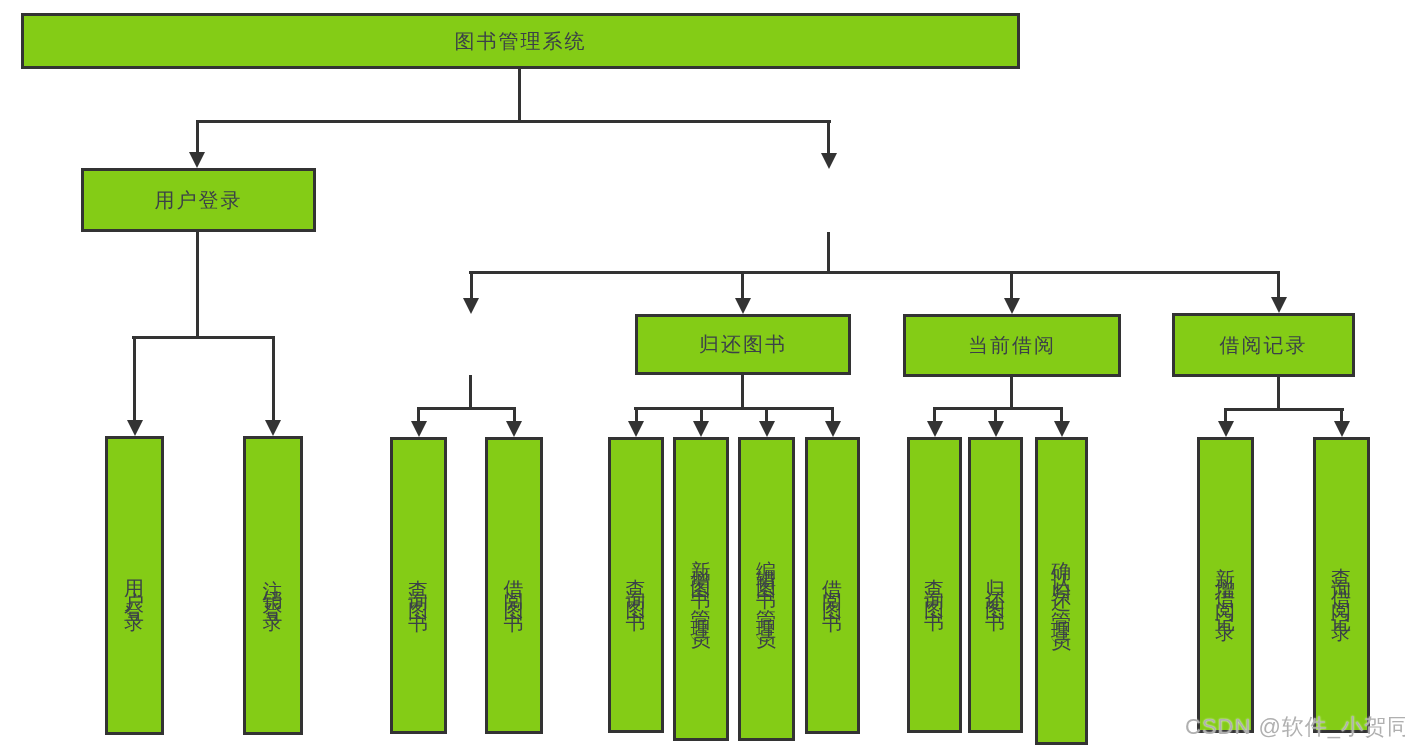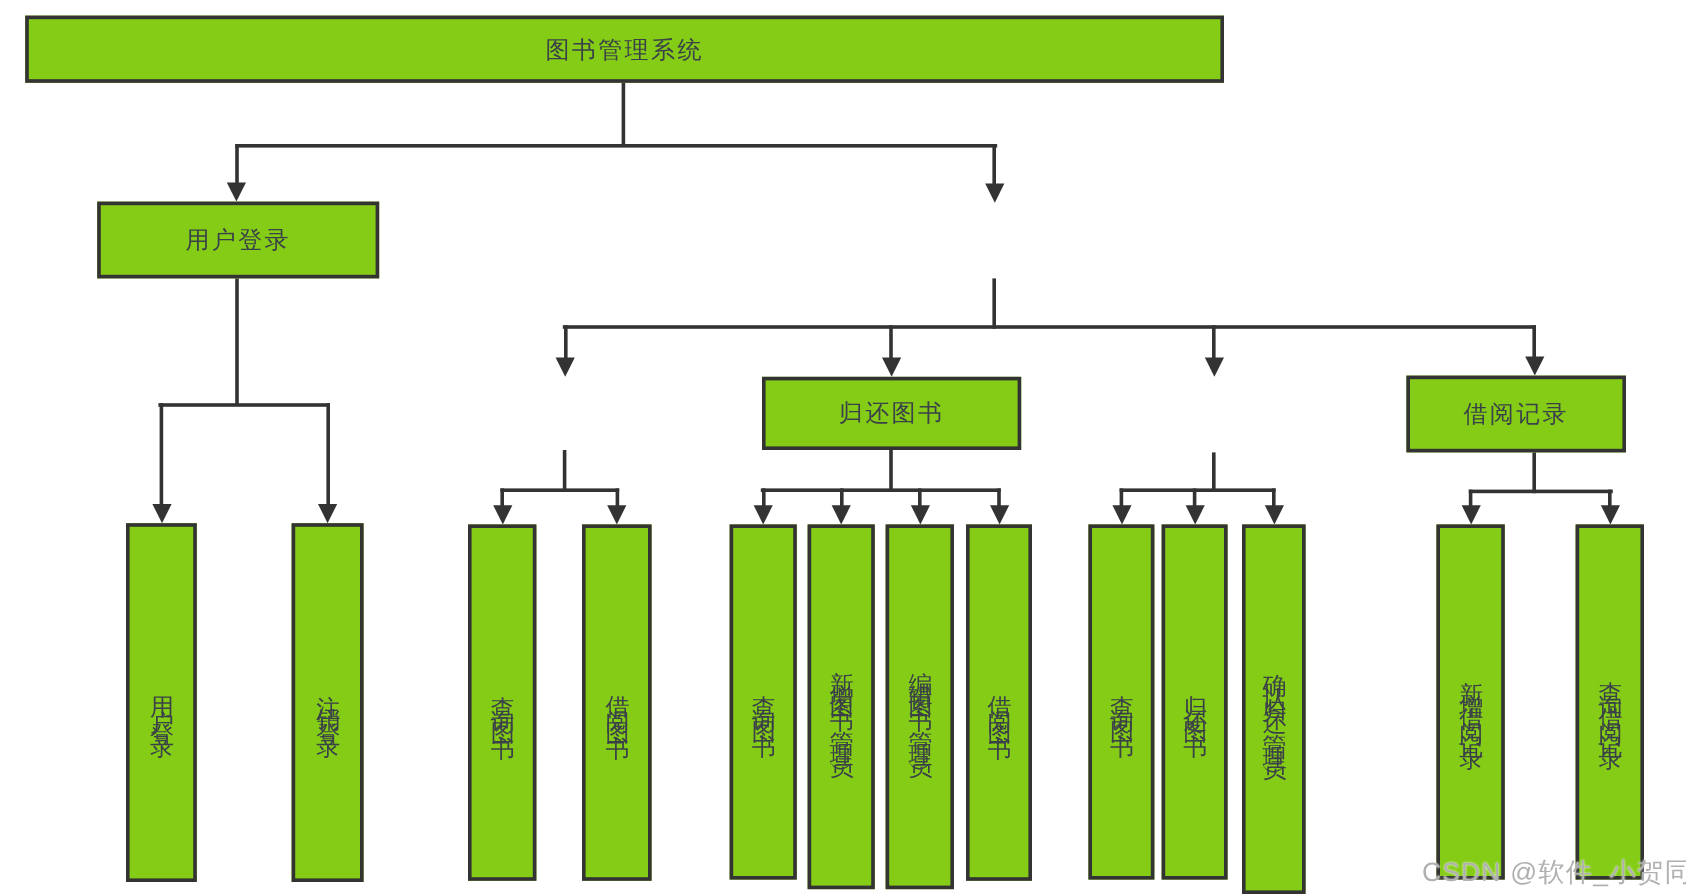--- a/index.html
+++ b/index.html
@@ -55,20 +55,21 @@
 </head>
 <body>
 
 <div id="canvas">
 
   <div class="node" style="left:21px;top:13px;width:999px;height:56px;">图书管理系统</div>
 
   <div class="node" style="left:81px;top:168px;width:235px;height:64px;">用户登录</div>
 
   <div class="node" style="left:635px;top:314px;width:216px;height:61px;">归还图书</div>
+  <div class="node" style="left:903px;top:314px;width:218px;height:63px;">当前借阅</div>
   <div class="node" style="left:1172px;top:313px;width:183px;height:64px;">借阅记录</div>
 
   <div class="node leaf" style="left:105px;top:436px;width:59px;height:299px;">用户登录</div>
   <div class="node leaf" style="left:243px;top:436px;width:60px;height:299px;">注销登录</div>
 
   <div class="node leaf" style="left:390px;top:437px;width:57px;height:297px;">查询图书</div>
   <div class="node leaf" style="left:485px;top:437px;width:58px;height:297px;">借阅图书</div>
 
   <div class="node leaf" style="left:608px;top:437px;width:56px;height:296px;">查询图书</div>
   <div class="node leaf tight" style="left:673px;top:437px;width:56px;height:304px;">新增图书（管理员）</div>

